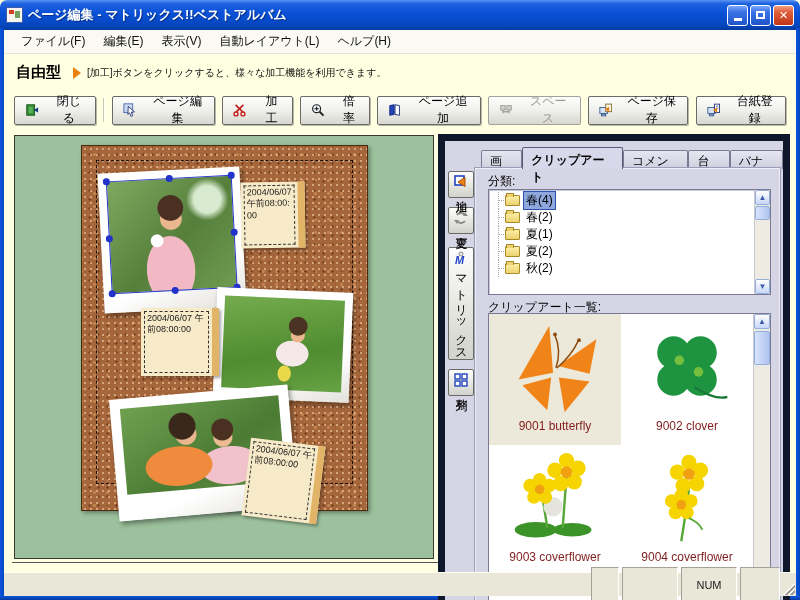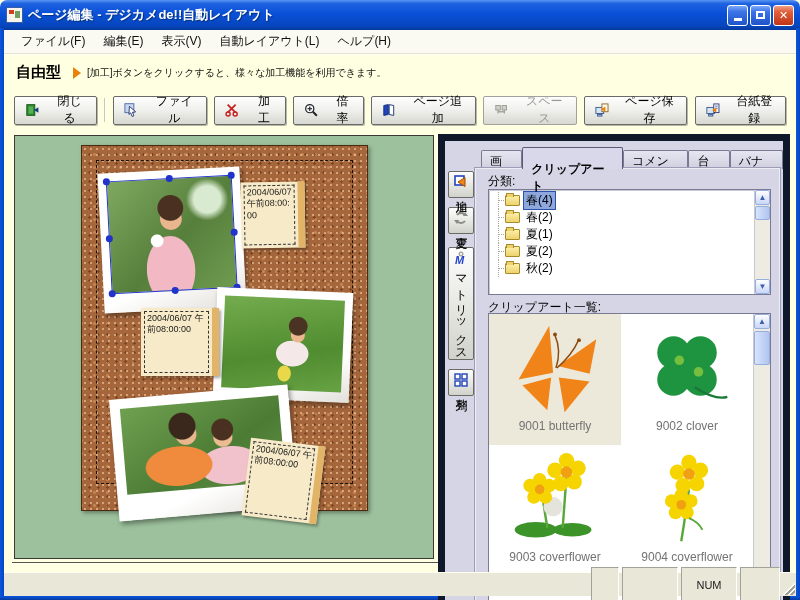--- a/index.html
+++ b/index.html
@@ -104,21 +104,21 @@
     padding:5px 12px 0 6px; font-size:9px; line-height:1.25; color:#1A1A1A; word-break:break-all; }
   .note::after { content:""; position:absolute; right:0; top:0; bottom:0; width:7px; background:#E2B467; }
   .note .ndash { position:absolute; left:3px; top:3px; right:10px; bottom:3px; border:1px dashed #333; pointer-events:none; }
 
   
   .right-panel { position:absolute; left:434px; right:6px; top:4px; height:528px;
     background:#D5D5E6; border:7px solid #0f172a; }
   .tabstrip { position:absolute; left:36px; top:6px; height:22px; display:flex; align-items:flex-end; }
   .tab { font-size:12px; color:#000; background:linear-gradient(180deg,#E6E6F2,#CECEDE);
     border:1px solid #7A7A94; border-bottom:none; padding:2px 8px 3px 8px; height:19px; border-radius:2px 2px 0 0; }
-  .tab.active { font-weight:bold; height:22px; background:#D8D8EA; padding-top:13px; position:relative; z-index:2;
+  .tab.active { font-weight:bold; height:22px; background:#D8D8EA; padding-top:4px; position:relative; z-index:2;
     border-color:#5A5A78; }
   .panel-content { position:absolute; left:30px; right:3px; top:27px; bottom:3px;
     border:1px solid #EDEDF6; outline:1px solid #9C9CB8; background:#D5D5E6; }
   .small-label { font-size:12px; color:#000; }
 
   .side-col { position:absolute; left:3px; top:30px; width:26px; }
   .vbtn { width:26px; background:linear-gradient(180deg,#FDFDFD,#E4E4DE 60%,#D2D2CC);
     border:1px solid #6A6A66; border-radius:2px; display:flex; flex-direction:column; align-items:center;
     padding:3px 0 4px 0; margin-bottom:9px; font-size:12px; color:#000; }
   .vbtn .vtext { writing-mode:vertical-rl; text-orientation:upright; letter-spacing:1px; margin-top:2px; }
@@ -144,40 +144,40 @@
   .sthumb { background:linear-gradient(90deg,#D8E4FC,#B0C4F0); border:1px solid #95AEDC; border-radius:2px; }
   .sspace { flex:1; }
 
   .clipbox { position:absolute; left:12px; right:8px; top:144px; bottom:6px; background:#fff;
     border:1px solid #7A7A94; overflow:hidden; }
   .clip-grid { position:absolute; left:0; top:0; right:17px; bottom:0; display:grid;
     grid-template-columns:1fr 1fr; grid-auto-rows:131px; }
   .clip-cell { display:flex; flex-direction:column; align-items:center; padding-top:6px; }
   .clip-cell.sel { background:#EDE9DA; }
   .clip-img { width:96px; height:96px; }
-  .clip-name { font-size:12px; color:#737373; margin-top:3px; }
+  .clip-name { font-size:12px; color:#7f1d1d; margin-top:3px; }
 
   .statusbar { position:absolute; left:4px; right:4px; bottom:4px; height:24px; background:#E9E7D8;
     border-top:1px solid #FFFFF4; display:flex; align-items:center; justify-content:flex-end;
     padding:2px 16px 2px 4px; gap:3px; font-size:11px; color:#222; }
   .scell { height:35px; border:1px solid; border-color:#A4A298 #FFFFFF #FFFFFF #A4A298; background:#E9E7D8;
     display:flex; align-items:center; justify-content:center; }
   .grip { position:absolute; right:5px; bottom:5px; width:13px; height:13px;
     background:
      linear-gradient(135deg, transparent 0 50%, #FFF 50% 58%, #A0A098 58% 70%, transparent 70%),
      linear-gradient(135deg, transparent 0 70%, #FFF 70% 78%, #A0A098 78% 90%, transparent 90%); }
 </style>
 </head>
 <body>
 
 <div class="window">
 
   <div class="titlebar">
     <div class="app-icon"></div>
-    <div class="title-text">ページ編集 - デジカメde!!自動レイアウト</div>
+    <div class="title-text">ページ編集 - マトリックス!!ベストアルバム</div>
     <div class="tb-btn tb-min">
         <div class="glyph-minbar"></div>
       </div>
     <div class="tb-btn tb-max">
         <div class="glyph-maxbox"></div>
       </div>
     <div class="tb-btn tb-close">
         <span>✕</span>
       </div>
   </div>
@@ -207,21 +207,21 @@
           <polygon points="10,8 15,5 15,11" fill="#103E7C"></polygon>
         </svg>
       <span>閉じる</span>
     </button>
     <div class="tsep"></div>
     <button class="btn">
       <svg class="icon16" viewBox="0 0 16 16">
           <rect x="1" y="1" width="10" height="10" fill="#C8D8F0" stroke="#4A66A8"></rect>
           <polygon points="6,4 13,10 9.5,10.5 11,14.5 9,15.2 7.5,11.2 5.5,13" fill="#FFFFFF" stroke="#203070"></polygon>
         </svg>
-      <span>ファイル</span>
+      <span>ページ編集</span>
     </button>
     <button class="btn">
       <svg class="icon16" viewBox="0 0 16 16">
           <line x1="3" y1="2" x2="12" y2="11" stroke="#C42020" stroke-width="2"></line>
           <line x1="12" y1="2" x2="3" y2="11" stroke="#C42020" stroke-width="2"></line>
           <circle cx="3.5" cy="12.5" r="2.3" fill="none" stroke="#C42020" stroke-width="1.6"></circle>
           <circle cx="11.5" cy="12.5" r="2.3" fill="none" stroke="#C42020" stroke-width="1.6"></circle>
         </svg>
       <span>加工</span>
     </button>

